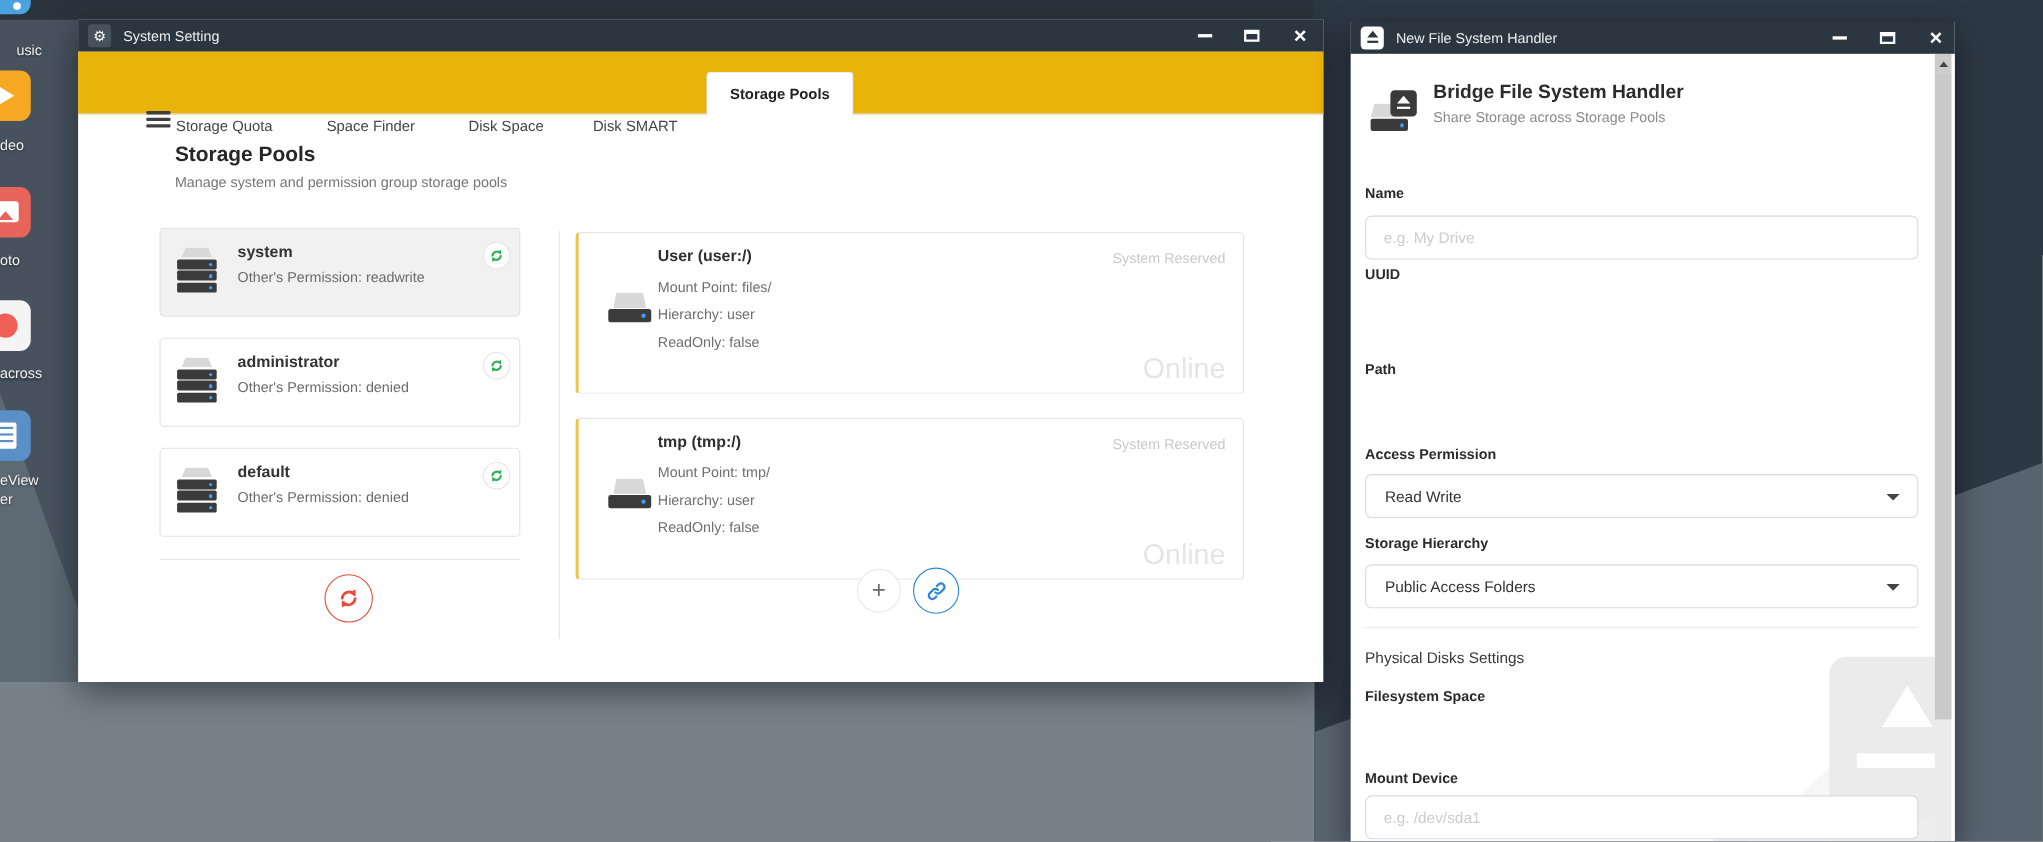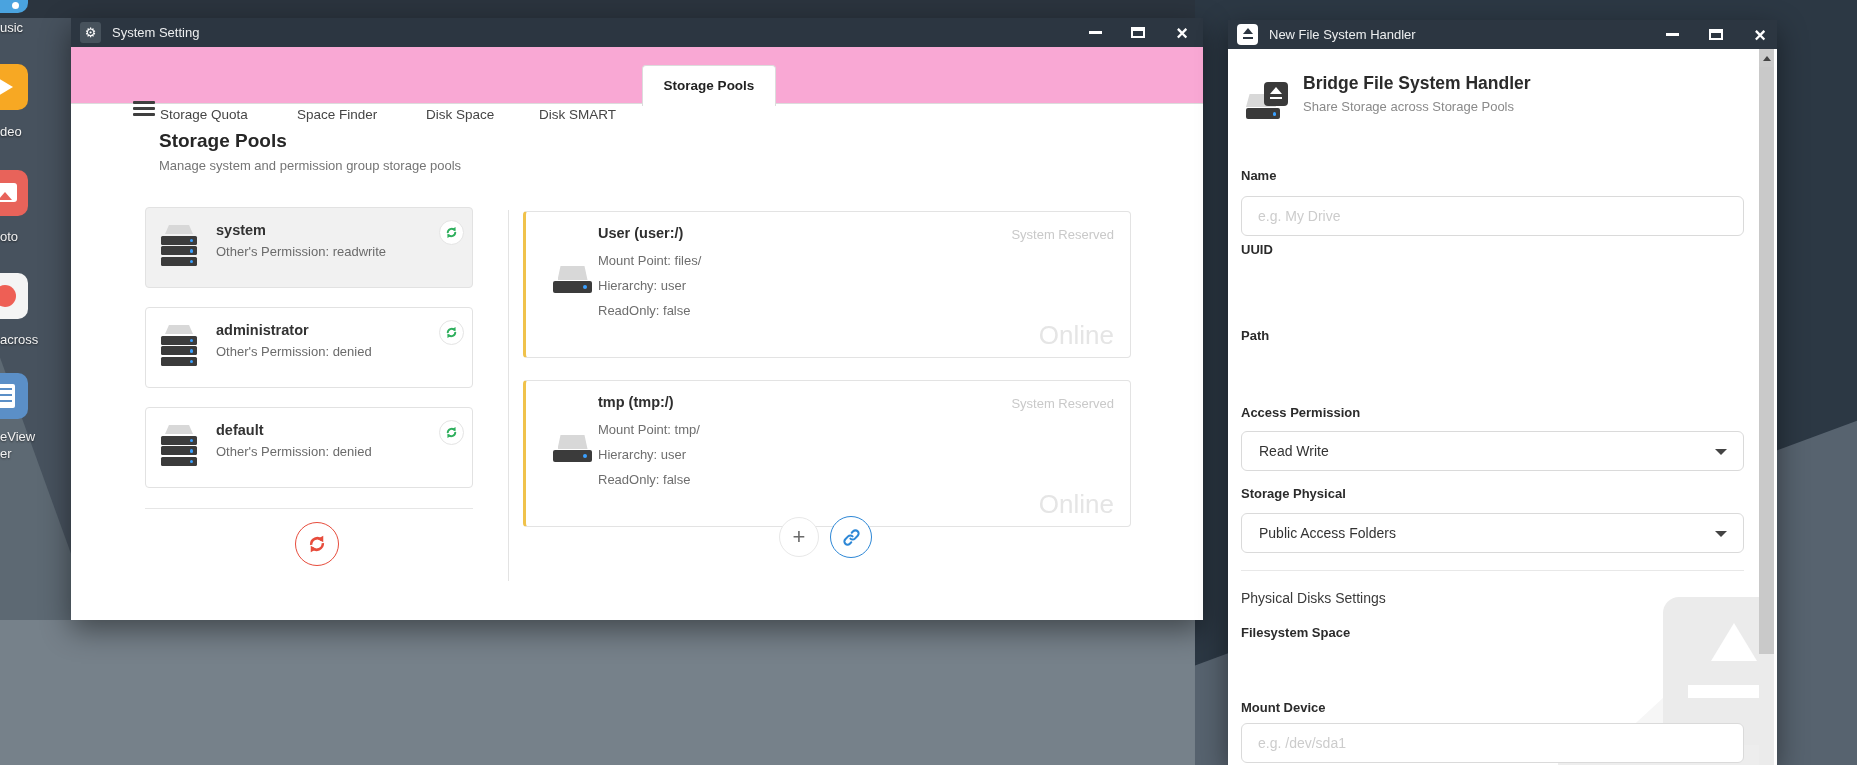--- a/index.html
+++ b/index.html
@@ -35,21 +35,21 @@
   .tb-title { position:absolute; top:7px; color:#eceeef; font-size:13px; white-space:nowrap; }
   .tb-btn { position:absolute; top:0; width:32px; height:29px; display:flex; align-items:center; justify-content:center; }
   .glyph-min { width:13px; height:3px; background:#fff; }
   .glyph-max { width:14px; height:11px; border:2px solid #fff; border-top-width:4px; }
   .glyph-close { color:#fff; font-size:20px; font-weight:bold; line-height:20px; }
 
   
   .sys-win { left:71px; top:18px; width:1132px; height:602px; }
   .sys-app-icon { position:absolute; left:9px; top:4px; width:21px; height:21px; border-radius:3px; background:#47525c;
                   color:#fff; font-size:13px; line-height:21px; text-align:center; }
-  .tabbar { position:absolute; left:0; top:29px; width:100%; height:57px; background:#f9a8d4; border-bottom:1px solid #dcdcdc; }
+  .tabbar { position:absolute; left:0; top:29px; width:100%; height:57px; background:#eab308; border-bottom:1px solid #dcdcdc; }
   .hamb { position:absolute; left:62px; top:54px; width:22px; height:16px; }
   .hamb i { display:block; height:2.5px; background:#3f3f3f; margin-bottom:3.5px; border-radius:1px; }
   .tab { position:absolute; top:60px; font-size:13.5px; color:#454545; white-space:nowrap; }
   .tab-active { position:absolute; left:571px; top:47px; width:134px; height:41px; background:#fff;
                 border:1px solid #dcdcdc; border-bottom:none; border-radius:4px 4px 0 0;
                 font-size:13.5px; font-weight:bold; color:#222; text-align:center; line-height:39px; z-index:2; }
   .page-title { position:absolute; left:88px; top:112px; font-size:19px; font-weight:bold; color:#262626; }
   .page-sub { position:absolute; left:88px; top:140px; font-size:13px; color:#757575; }
 
   .pool-item { position:absolute; left:74px; width:328px; height:81px; background:#fff;
@@ -143,21 +143,21 @@
   <div class="bg-bottomleft"></div>
   <div class="bg-leftdiag"></div>
   <div class="bg-top"></div>
   <div class="bg-right">
     <div class="bg-right-light"></div>
   </div>
 
   <div class="dicon" style="left:-18px; top:-33px; background:#4aa3df;">
       <span class="music-dot"></span>
     </div>
-  <div class="dlabel" style="top:20px;">usic</div>
+  <div class="dlabel" style="top:38px;padding-left:15px;">usic</div>
 
   <div class="dicon" style="left:-18px; top:64px; background:#f7a823;">
       <span class="play-tri"></span>
     </div>
   <div class="dlabel" style="top:124px;">deo</div>
 
   <div class="dicon" style="left:-18px; top:170px; background:#e8635a;">
     <span class="photo-frame">
         <span class="photo-mtn"></span>
       </span>
@@ -389,21 +389,21 @@
       <div class="f-label" style="top:193px;">UUID</div>
 
       <div class="f-label" style="top:279px;">Path</div>
 
       <div class="f-label" style="top:356px;">Access Permission</div>
       <div class="f-select" style="top:382px;">
         <span>Read Write</span>
         <span class="f-caret"></span>
       </div>
 
-      <div class="f-label" style="top:437px;">Storage Physical</div>
+      <div class="f-label" style="top:437px;">Storage Hierarchy</div>
       <div class="f-select" style="top:464px;">
         <span>Public Access Folders</span>
         <span class="f-caret"></span>
       </div>
 
       <div class="f-divider" style="top:521px;"></div>
       <div class="f-section" style="top:541px;">Physical Disks Settings</div>
 
       <div class="f-label" style="top:576px;">Filesystem Space</div>
 

